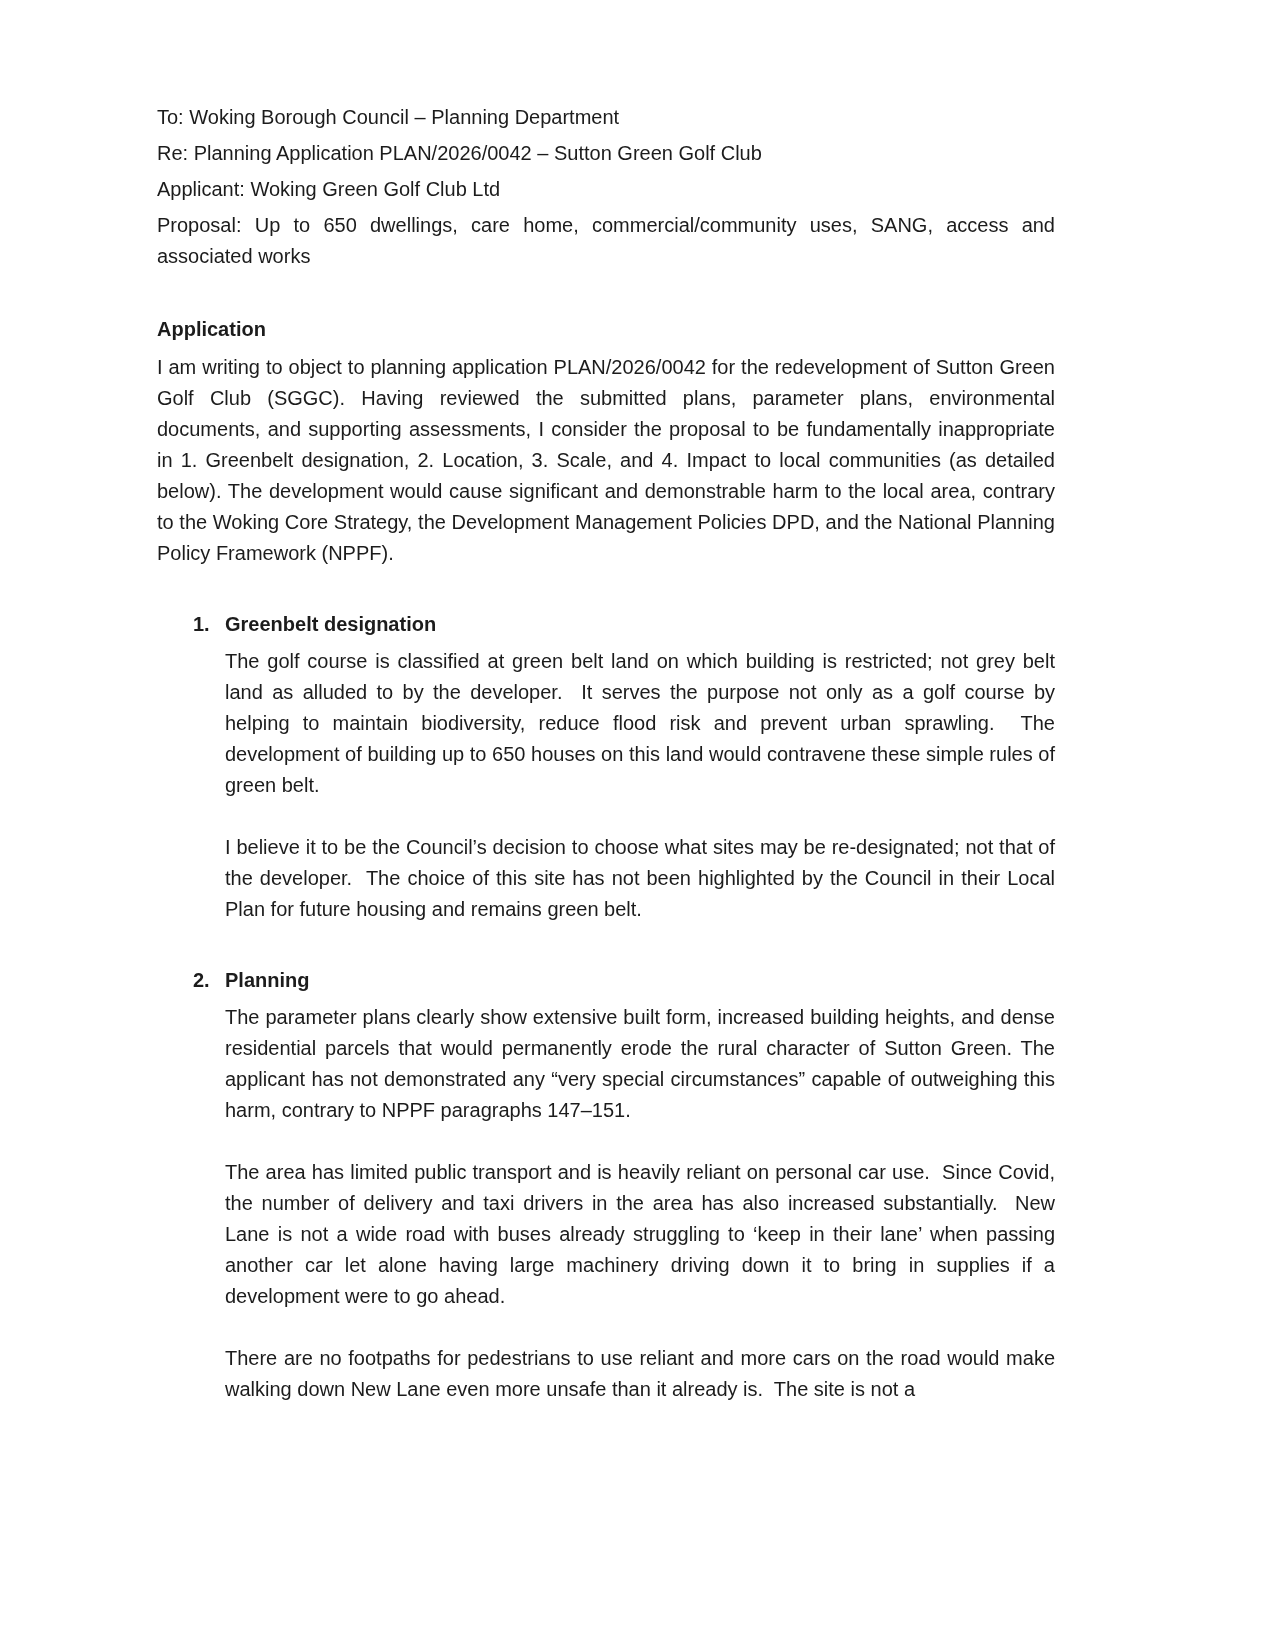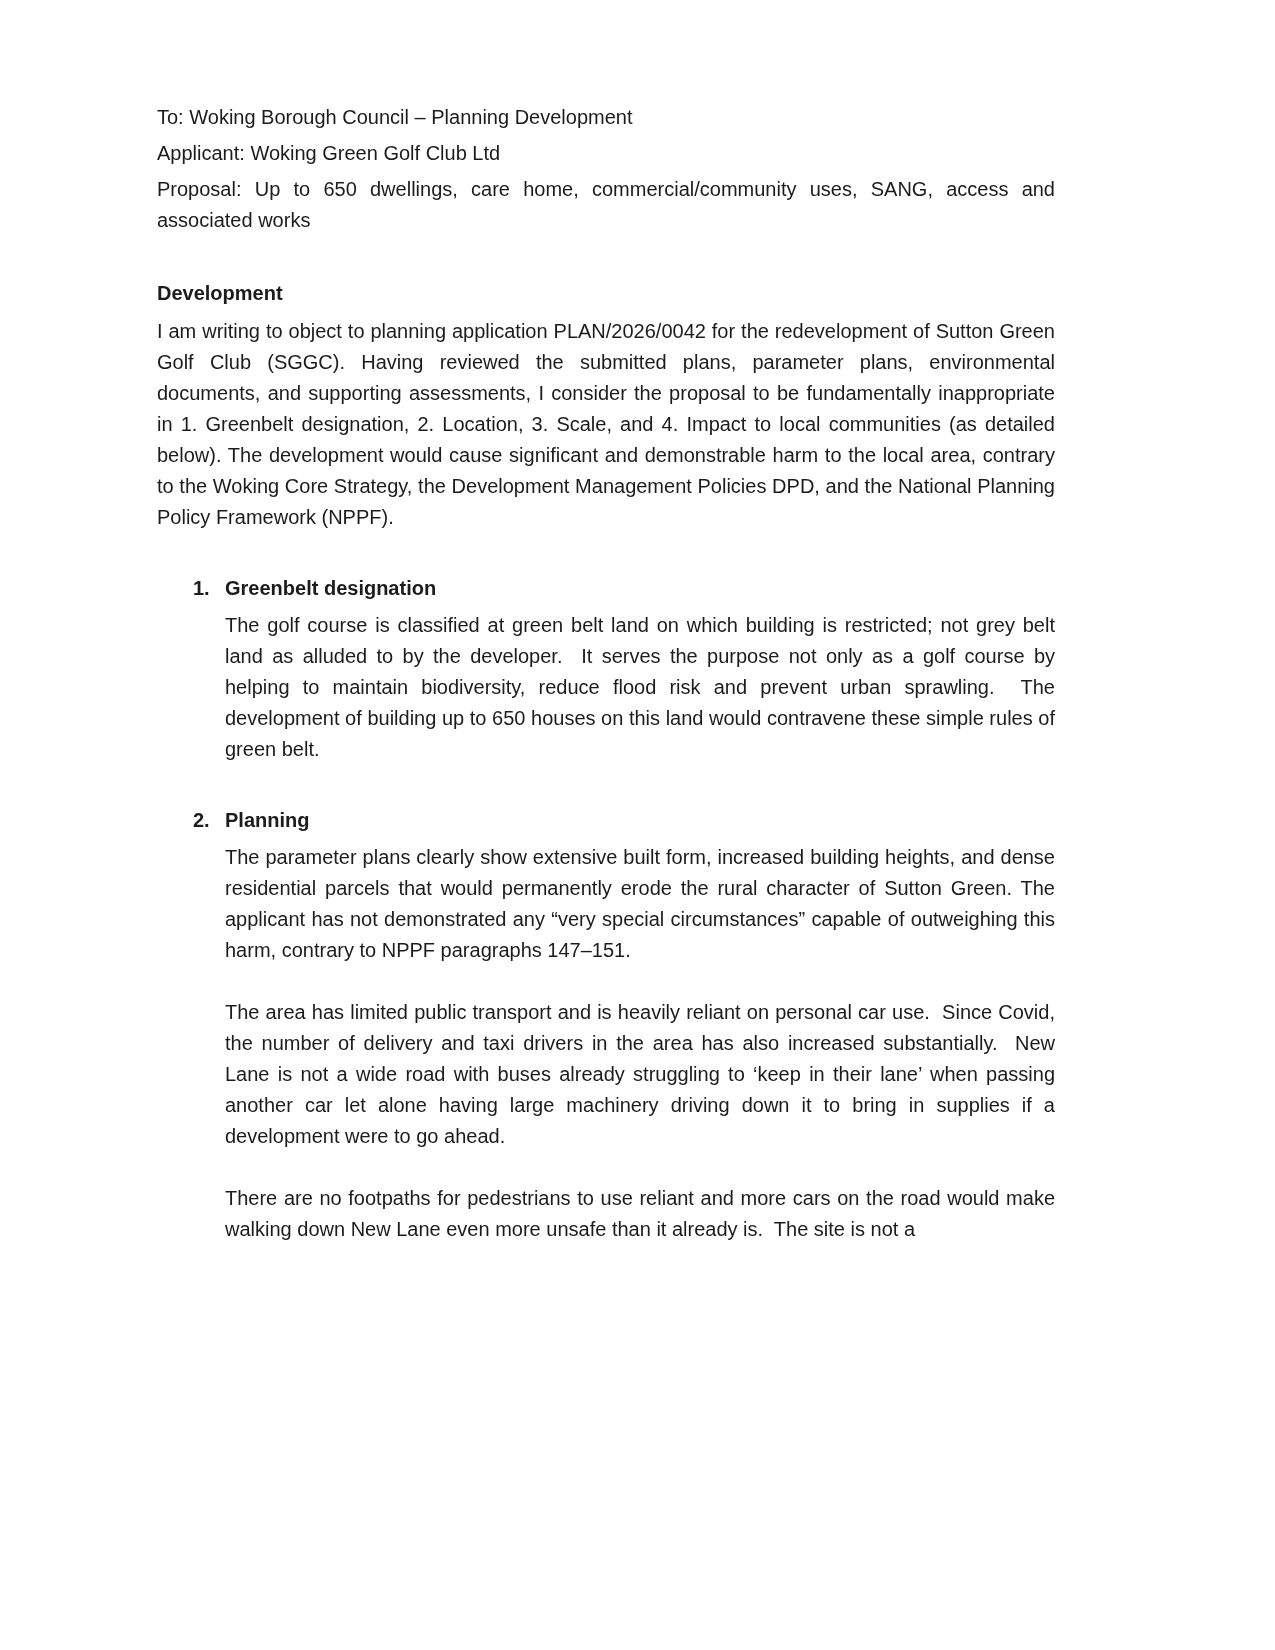--- a/index.html
+++ b/index.html
@@ -57,37 +57,39 @@
   .item-para + .item-para {
     margin-top: 31px;
   }
 </style>
 </head>
 <body>
 
 <div class="page doc">
 
   <header class="hdr">
-    <p>To: Woking Borough Council – Planning Development</p>
+    <p>To: Woking Borough Council – Planning Department</p>
+    <p>Re: Planning Application PLAN/2026/0042 – Sutton Green Golf Club</p>
     <p>Applicant: Woking Green Golf Club Ltd</p>
     <p class="just">Proposal: Up to 650 dwellings, care home, commercial/community uses, SANG, access and associated works</p>
   </header>
 
   <section class="section-gap">
-    <h2 class="doc-heading">Development</h2>
+    <h2 class="doc-heading">Application</h2>
     <p class="just">I am writing to object to planning application PLAN/2026/0042 for the redevelopment of Sutton Green Golf Club (SGGC). Having reviewed the submitted plans, parameter plans, environmental documents, and supporting assessments, I consider the proposal to be fundamentally inappropriate in 1. Greenbelt designation, 2. Location, 3. Scale, and 4. Impact to local communities (as detailed below). The development would cause significant and demonstrable harm to the local area, contrary to the Woking Core Strategy, the Development Management Policies DPD, and the National Planning Policy Framework (NPPF).</p>
   </section>
 
   <section>
 
     <div class="list-item">
       <div class="item-head">
         <span class="num">1.</span><span>Greenbelt designation</span>
       </div>
       <p class="just item-para">The golf course is classified at green belt land on which building is restricted; not grey belt land as alluded to by the developer.  It serves the purpose not only as a golf course by helping to maintain biodiversity, reduce flood risk and prevent urban sprawling.  The development of building up to 650 houses on this land would contravene these simple rules of green belt.</p>
+      <p class="just item-para">I believe it to be the Council’s decision to choose what sites may be re-designated; not that of the developer.  The choice of this site has not been highlighted by the Council in their Local Plan for future housing and remains green belt.</p>
     </div>
 
     <div class="list-item">
       <div class="item-head">
         <span class="num">2.</span><span>Planning</span>
       </div>
       <p class="just item-para">The parameter plans clearly show extensive built form, increased building heights, and dense residential parcels that would permanently erode the rural character of Sutton Green. The applicant has not demonstrated any “very special circumstances” capable of outweighing this harm, contrary to NPPF paragraphs 147–151.</p>
       <p class="just item-para">The area has limited public transport and is heavily reliant on personal car use.  Since Covid, the number of delivery and taxi drivers in the area has also increased substantially.  New Lane is not a wide road with buses already struggling to ‘keep in their lane’ when passing another car let alone having large machinery driving down it to bring in supplies if a development were to go ahead.</p>
       <p class="just item-para">There are no footpaths for pedestrians to use reliant and more cars on the road would make walking down New Lane even more unsafe than it already is.  The site is not a</p>
     </div>

